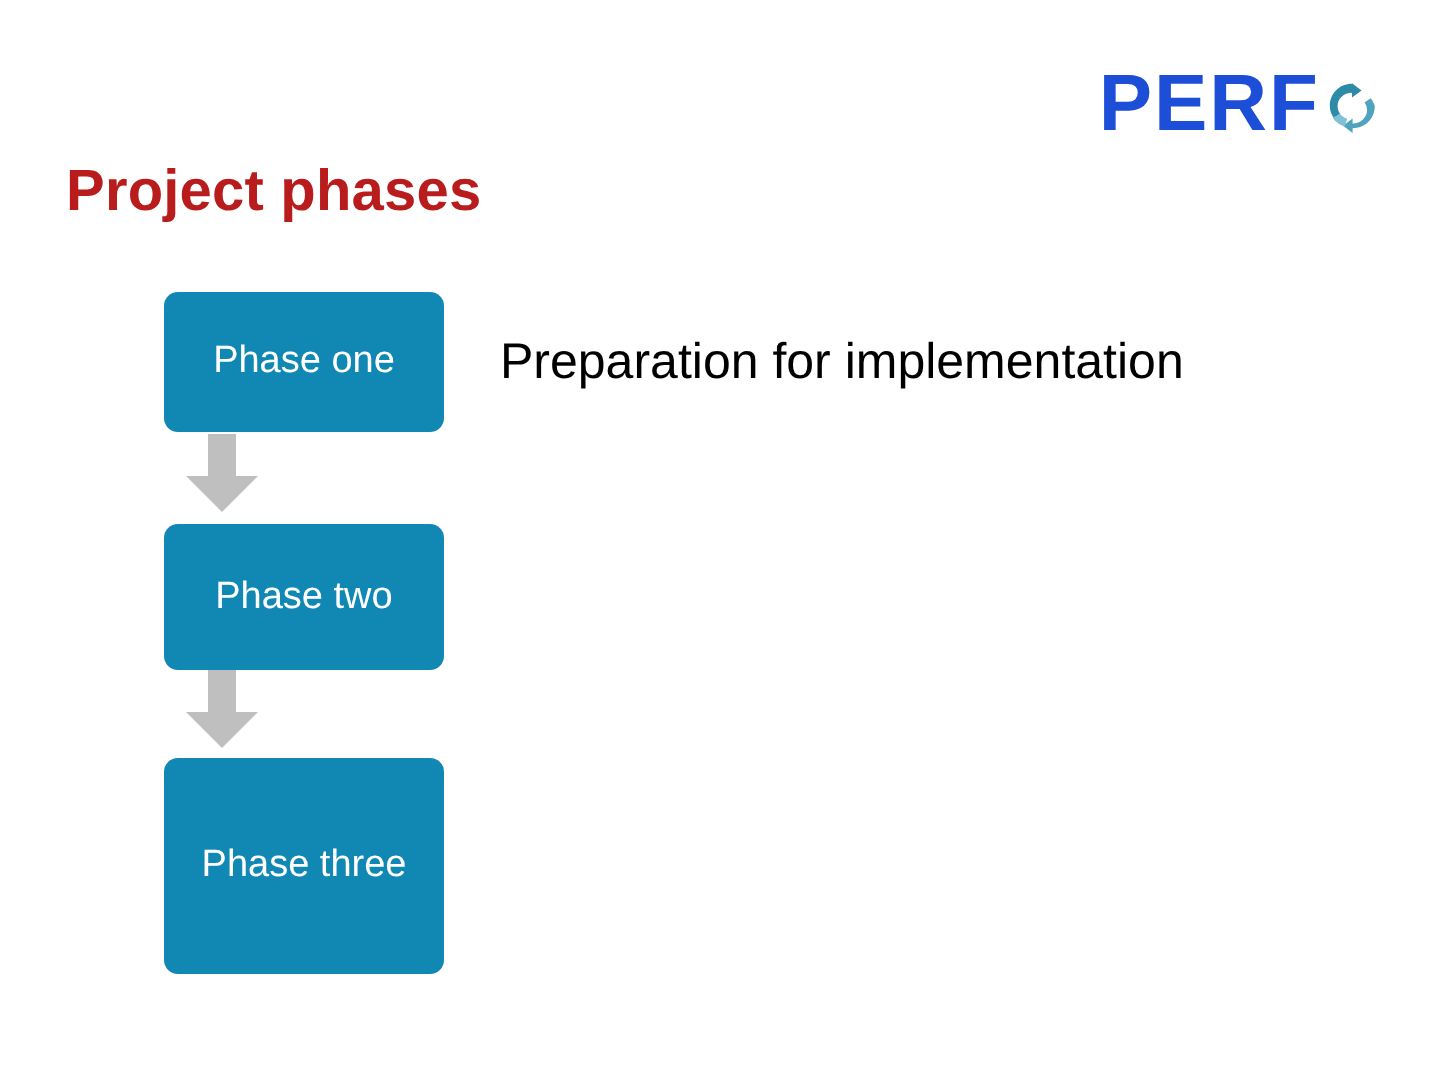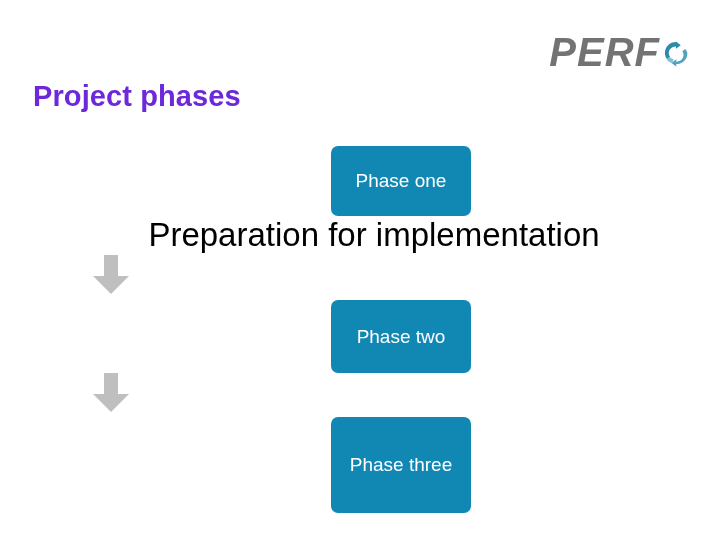--- a/index.html
+++ b/index.html
@@ -22,82 +22,80 @@
     right: 28px;
     display: flex;
     align-items: center;
     height: 46px;
   }
   .logo-text {
     font-family: "Liberation Sans", sans-serif;
     font-weight: bold;
     font-size: 40px;
     letter-spacing: 1px;
-    color: #737373;
+    color: #1d4ed8;
     line-height: 1;
     display: flex;
     align-items: center;
-    font-style: italic;
   }
   .logo-mark {
     display: inline-block;
     width: 30px;
     height: 30px;
     position: relative;
     top: 1px;
     margin: 0 1px;
   }
 
   
   .page-title {
     position: absolute;
     left: 33px;
     top: 80px;
     font-size: 29px;
     font-weight: bold;
-    color: #6d28d9;
+    color: #b91c1c;
     letter-spacing: 0.1px;
     white-space: nowrap;
   }
 
   
   .flow {
     position: absolute;
     left: 0;
     top: 146px;
     width: 720px;
   }
   .row {
     position: relative;
     display: flex;
     align-items: center;
-    flex-direction: column;
   }
   .phase-box {
     width: 140px;
     box-sizing: border-box;
     margin-left: 82px;
     background: #1187B4;
     border-radius: 7px;
     color: #ffffff;
     font-size: 19px;
     display: flex;
     align-items: center;
     justify-content: center;
     text-align: center;
     line-height: 1.22;
     flex: 0 0 auto;
   }
   .phase-box.h1 { height: 70px; }
   .phase-box.h2 { height: 73px; }
-  .phase-box.h3 { height: 96px; }
+  .phase-box.h3 { height: 108px; }
 
   .phase-desc {
     margin-left: 28px;
-    font-size: 33px;
+    font-size: 25px;
     color: #000000;
     white-space: nowrap;
     flex: 0 0 auto;
   }
 
   .connector {
     height: 46px;
     width: 222px;
     display: flex;
     align-items: center;

